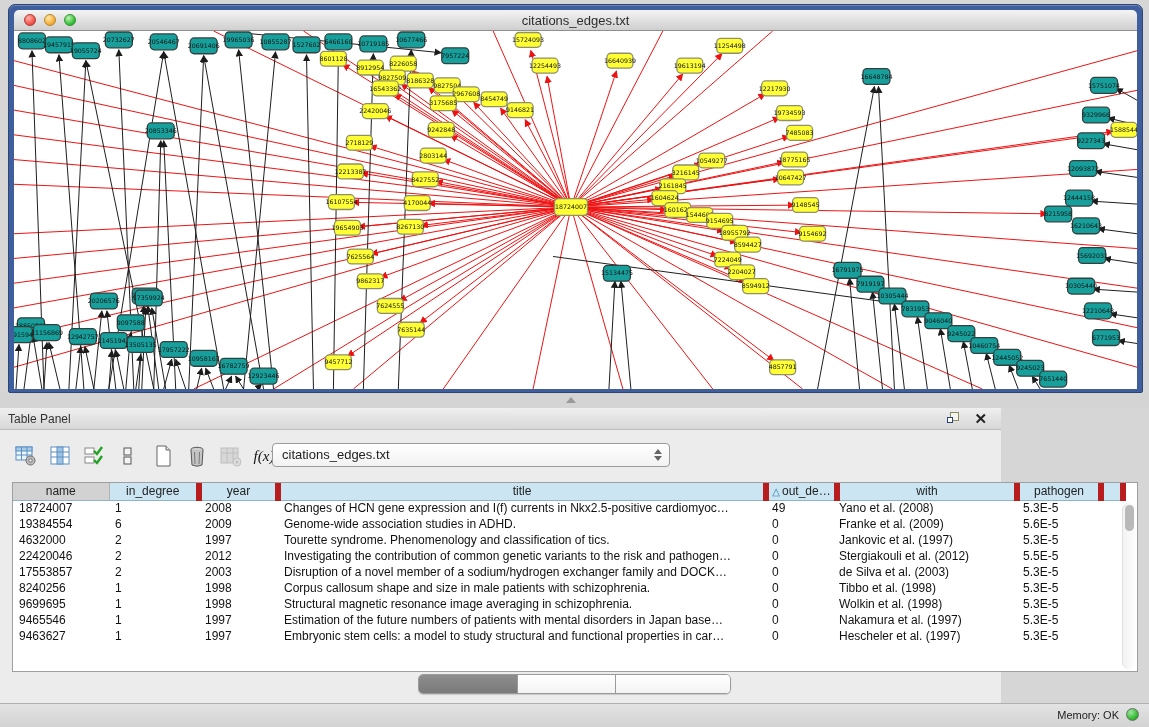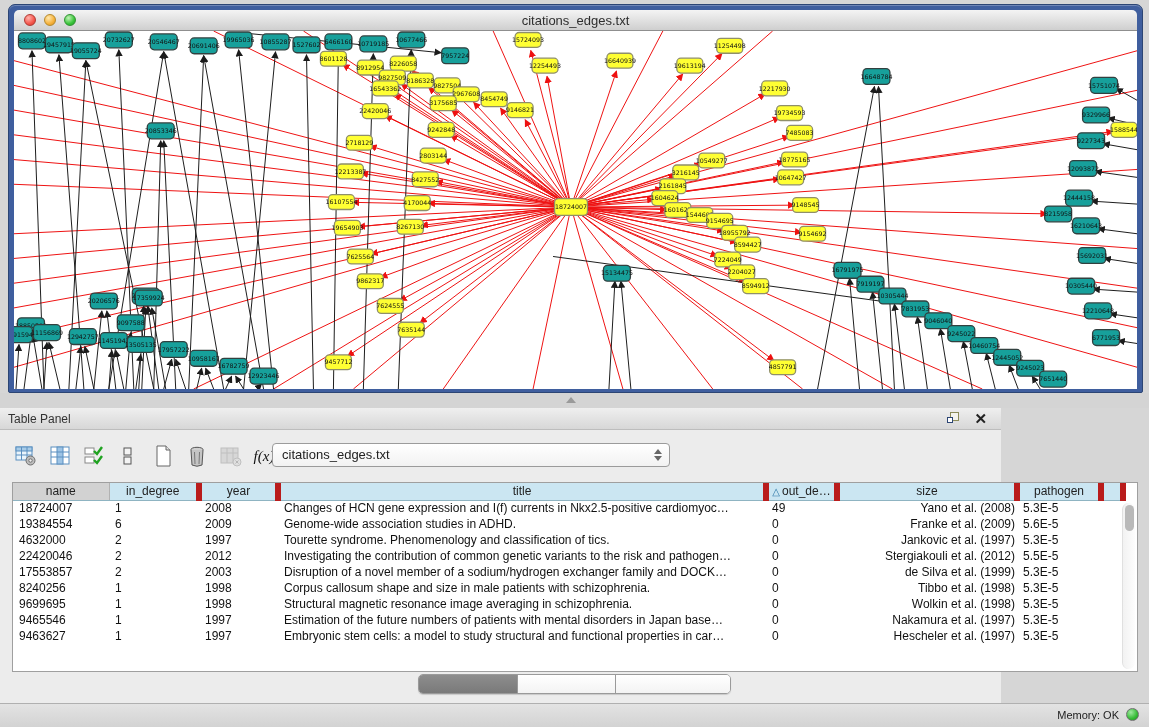--- a/index.html
+++ b/index.html
@@ -85,21 +85,21 @@
   th{
     height:17px; background:#cbe6f2; border-right:6px solid #b91c1c; border-bottom:1px solid #8fb4c2;
     font-weight:normal; color:#222; text-align:center; overflow:hidden; white-space:nowrap;
   }
   th.sel{ background:#d2d2d2; border-right:1px solid #b2b2b2; }
   th .sort{ color:#2e79a8; font-size:10px; margin-right:2px; }
   td{
     height:16px; padding:0 0 0 6px; color:#111; white-space:nowrap; overflow:hidden;
     text-overflow:ellipsis;
   }
-  td.c-short{ text-align:right; padding:0 2px; }
+  td.c-short{ text-align:left; padding:0 2px; }
   #vscroll{
     position:absolute; right:2px; top:20px; bottom:2px; width:13px;
     background:linear-gradient(90deg,#f2f2f2,#fdfdfd); border-left:1px solid #e0e0e0; border-radius:7px;
   }
   #vscroll .thumb{ position:absolute; left:2px; top:2px; width:9px; height:26px; background:#b9b9b9; border-radius:5px; }
   
   #tabbar{ position:absolute; left:0; top:266px; width:1149px; height:24px; display:flex; justify-content:center; }
   .seg{
     display:flex; border:1px solid #9a9a9a; border-radius:5px; overflow:hidden; height:20px;
     box-shadow:0 1px 1px rgba(0,0,0,.15);
@@ -824,21 +824,21 @@
             <col style="width: 84px;">
             <col style="width: 22px;">
           </colgroup>
         <thead>
             <tr id="thead-row">
               <th class="sel">name</th>
               <th>in_degree</th>
               <th>year</th>
               <th>title</th>
               <th><span class="sort">△</span>out_de…</th>
-              <th>size</th>
+              <th>with</th>
               <th>pathogen</th>
               <th></th>
             </tr>
           </thead>
         <tbody id="tbody">
             <tr>
               <td class="c-name">18724007</td>
               <td class="c-in_degree">1</td>
               <td class="c-year">2008</td>
               <td class="c-title">Changes of HCN gene expression and I(f) currents in Nkx2.5-positive cardiomyoc…</td>
@@ -876,21 +876,21 @@
               <td class="c-short">Stergiakouli et al. (2012)</td>
               <td class="c-pagerank">5.5E-5</td>
               <td></td>
             </tr>
             <tr>
               <td class="c-name">17553857</td>
               <td class="c-in_degree">2</td>
               <td class="c-year">2003</td>
               <td class="c-title">Disruption of a novel member of a sodium/hydrogen exchanger family and DOCK…</td>
               <td class="c-out_degree">0</td>
-              <td class="c-short">de Silva et al. (1999)</td>
+              <td class="c-short">de Silva et al. (2003)</td>
               <td class="c-pagerank">5.3E-5</td>
               <td></td>
             </tr>
             <tr>
               <td class="c-name">8240256</td>
               <td class="c-in_degree">1</td>
               <td class="c-year">1998</td>
               <td class="c-title">Corpus callosum shape and size in male patients with schizophrenia.</td>
               <td class="c-out_degree">0</td>
               <td class="c-short">Tibbo et al. (1998)</td>

